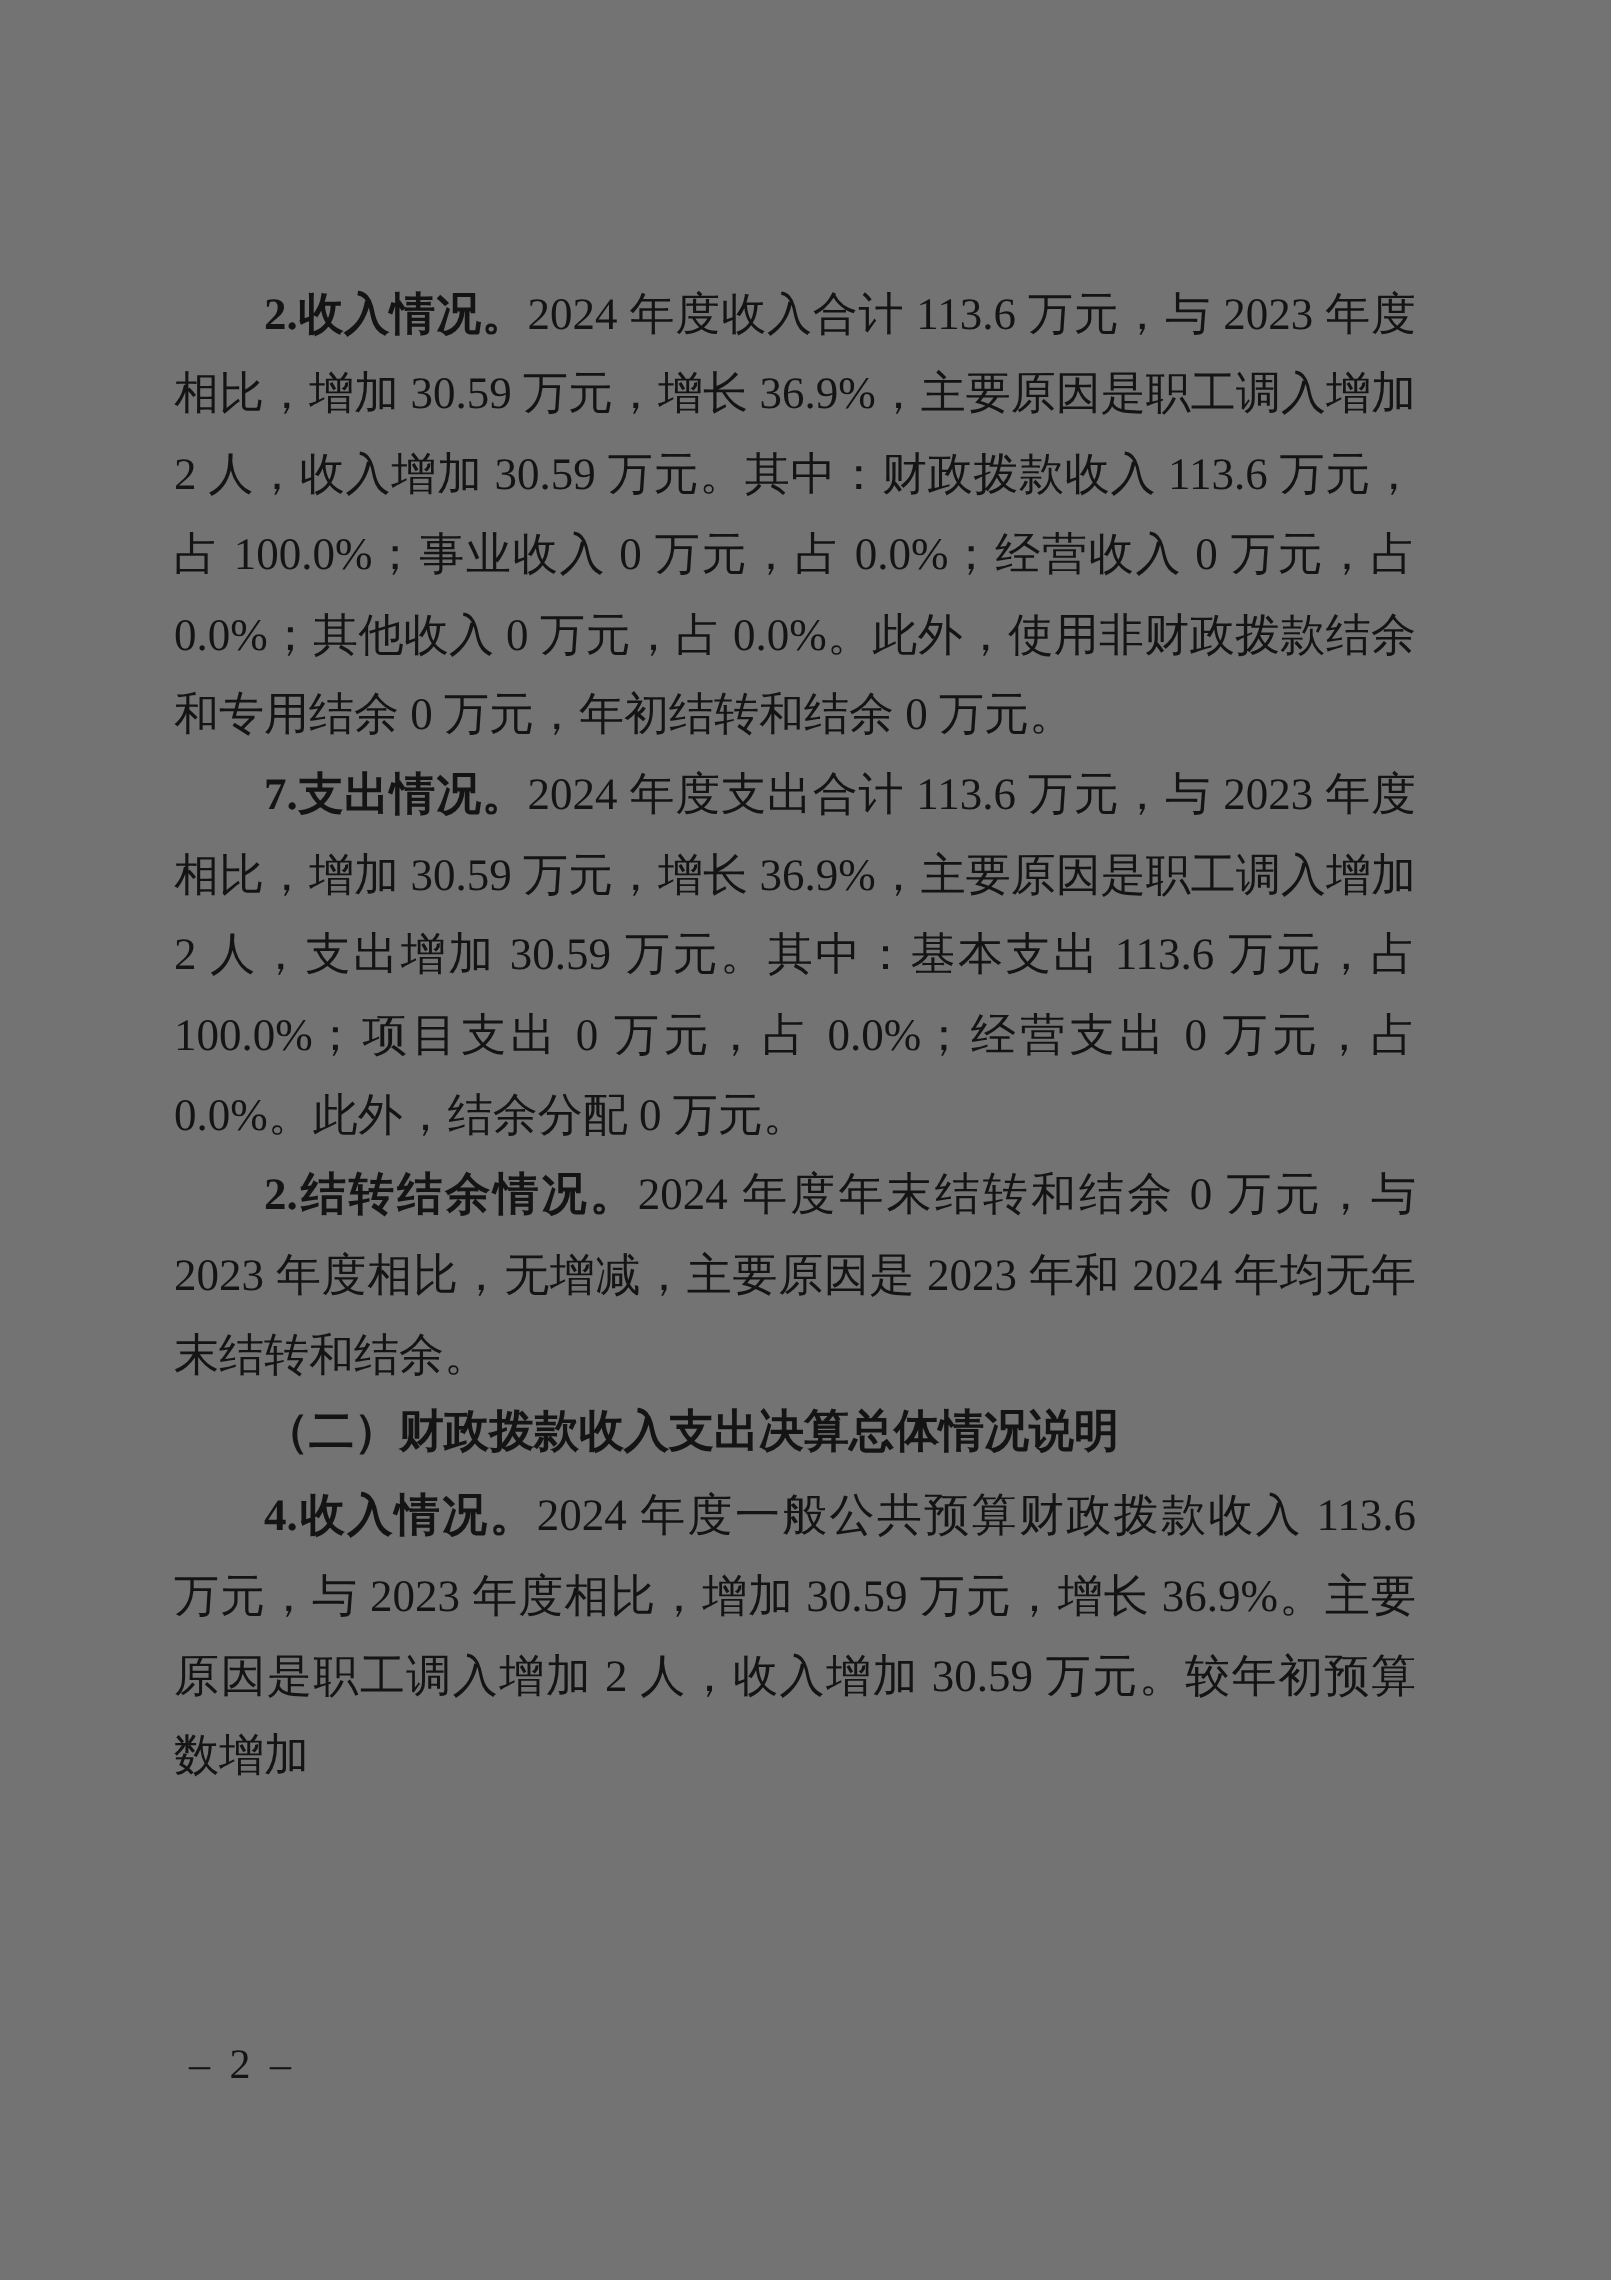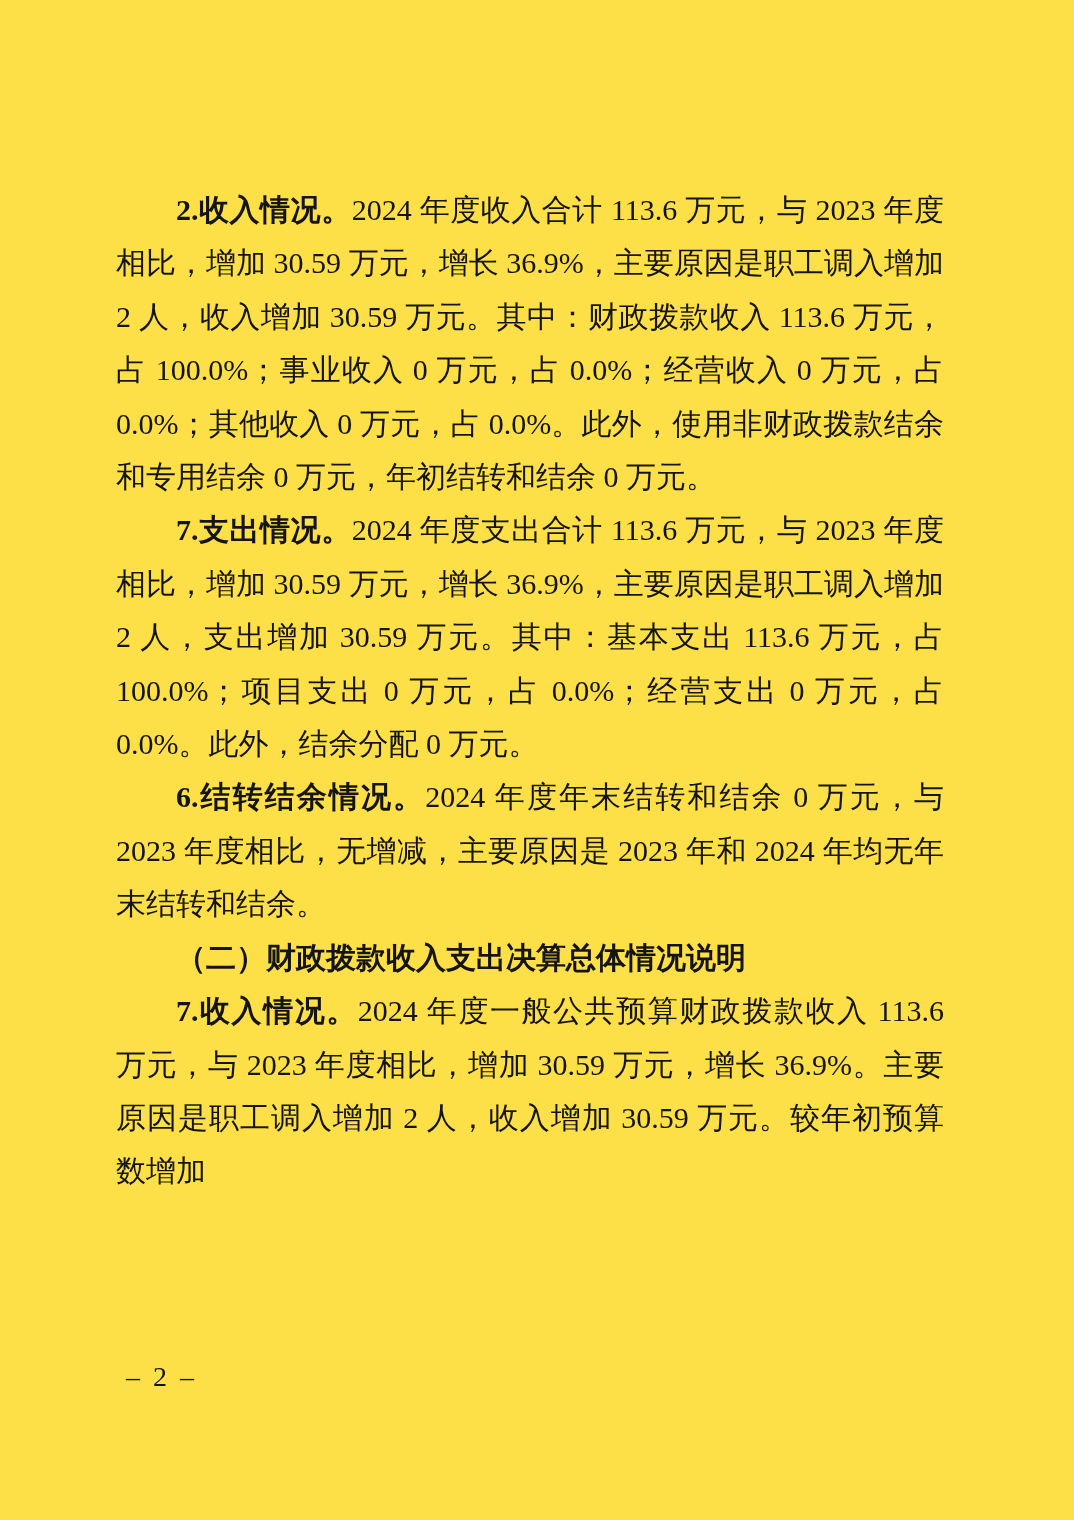--- a/index.html
+++ b/index.html
@@ -11,39 +11,40 @@
     height: 1520px;
     position: relative;
     background: #ffffff;
     overflow: hidden;
     font-family: "Liberation Serif", "DejaVu Serif", serif;
     color: #141414;
   }
   .page {
     position: absolute;
     inset: 0;
-    background: #fde047;
+    background: #737373;
   }
   .doc-body {
     position: absolute;
     left: 116px;
     top: 183px;
     width: 828px;
     font-size: 30px;
     line-height: 53.4px;
     text-align: justify;
     text-justify: inter-ideograph;
   }
   .doc-body p {
     margin: 0;
     padding: 0;
     text-indent: 2em;
   }
   .doc-body p.heading {
     font-weight: bold;
+    font-family: Liberation Mono, monospace;
   }
   .doc-body strong.lead {
     font-weight: bold;
   }
   .page-footer {
     position: absolute;
     left: 126px;
     top: 1360px;
     font-size: 28px;
     line-height: 34px;
@@ -52,20 +53,20 @@
   }
 </style>
 </head>
 <body>
 
 <div class="page">
 
   <div class="doc-body">
       <p class="para"><strong class="lead">2.收入情况。</strong>2024 年度收入合计 113.6 万元，与 2023 年度相比，增加 30.59 万元，增长 36.9%，主要原因是职工调入增加 2 人，收入增加 30.59 万元。其中：财政拨款收入 113.6 万元，占 100.0%；事业收入 0 万元，占 0.0%；经营收入 0 万元，占 0.0%；其他收入 0 万元，占 0.0%。此外，使用非财政拨款结余和专用结余 0 万元，年初结转和结余 0 万元。</p>
       <p class="para"><strong class="lead">7.支出情况。</strong>2024 年度支出合计 113.6 万元，与 2023 年度相比，增加 30.59 万元，增长 36.9%，主要原因是职工调入增加 2 人，支出增加 30.59 万元。其中：基本支出 113.6 万元，占 100.0%；项目支出 0 万元，占 0.0%；经营支出 0 万元，占 0.0%。此外，结余分配 0 万元。</p>
-      <p class="para"><strong class="lead">6.结转结余情况。</strong>2024 年度年末结转和结余 0 万元，与 2023 年度相比，无增减，主要原因是 2023 年和 2024 年均无年末结转和结余。</p>
+      <p class="para"><strong class="lead">2.结转结余情况。</strong>2024 年度年末结转和结余 0 万元，与 2023 年度相比，无增减，主要原因是 2023 年和 2024 年均无年末结转和结余。</p>
       <p class="heading">（二）财政拨款收入支出决算总体情况说明</p>
-      <p class="para"><strong class="lead">7.收入情况。</strong>2024 年度一般公共预算财政拨款收入 113.6 万元，与 2023 年度相比，增加 30.59 万元，增长 36.9%。主要原因是职工调入增加 2 人，收入增加 30.59 万元。较年初预算数增加</p>
+      <p class="para"><strong class="lead">4.收入情况。</strong>2024 年度一般公共预算财政拨款收入 113.6 万元，与 2023 年度相比，增加 30.59 万元，增长 36.9%。主要原因是职工调入增加 2 人，收入增加 30.59 万元。较年初预算数增加</p>
     </div>
 
   <div class="page-footer">– 2 –</div>
 
 </div>
 
 </body></html>

